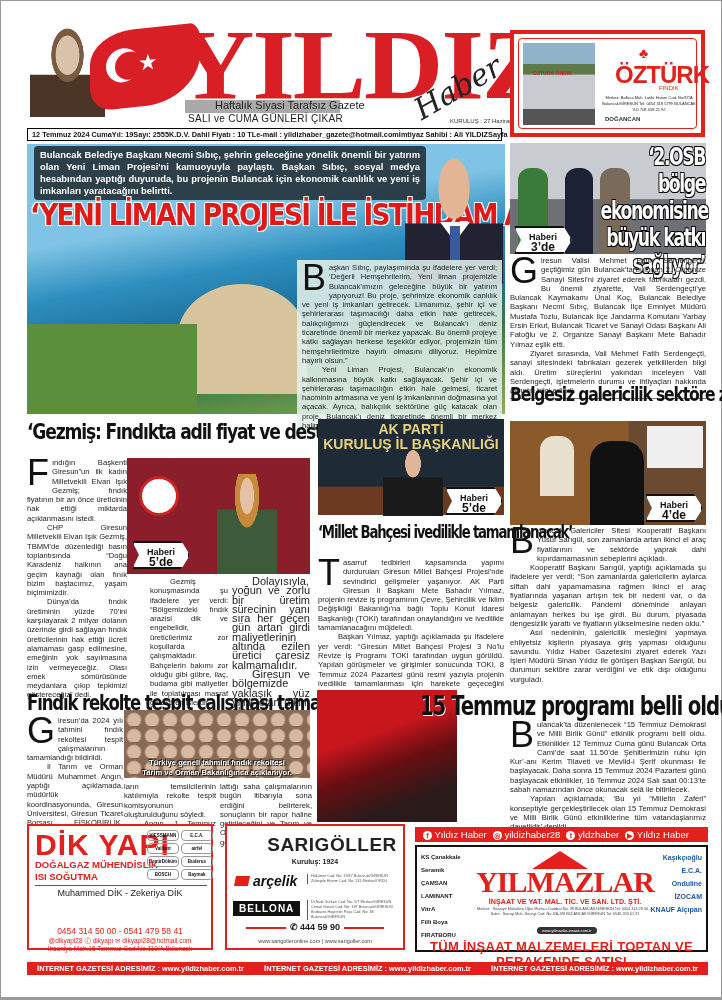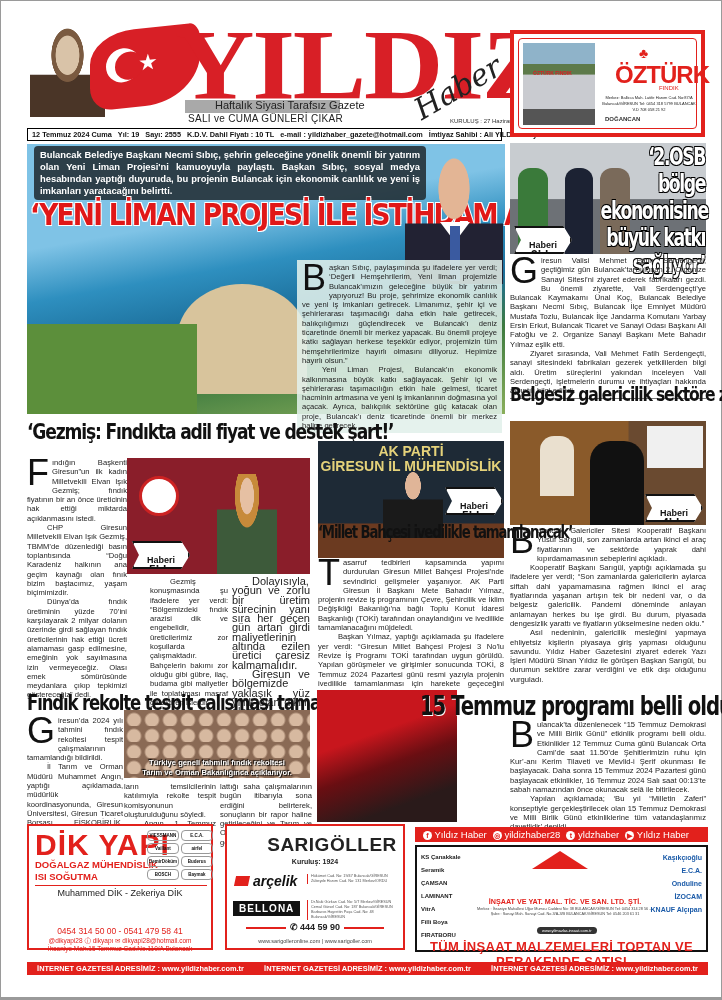--- a/index.html
+++ b/index.html
@@ -12,21 +12,21 @@
 .flag{left:90px;top:28px;width:110px;height:78px;background:#d81f26;border-radius:40% 10% 50% 20%/40% 20% 60% 30%;transform:skewY(-6deg)}
 .flag .cr{position:absolute;left:16px;top:18px;width:34px;height:34px;border-radius:50%;background:#fff}
 .flag .cr2{position:absolute;left:25px;top:22px;width:28px;height:28px;border-radius:50%;background:#d81f26}
 .flag .st{position:absolute;left:48px;top:22px;color:#fff;font-size:22px}
 .logo{left:175px;top:20px;font-family:"Liberation Serif",serif;font-weight:bold;font-size:100px;line-height:90px;color:#d81f26;letter-spacing:-2px;transform:scaleX(1.1);transform-origin:left}
 .haber{left:410px;top:70px;font-family:"DejaVu Serif",serif;font-style:italic;font-size:30px;color:#222;transform:rotate(-30deg)}
 .tagbar{left:185px;top:100px;width:155px;height:13px;background:#a9a9a9}
 .tag1{left:215px;top:99px;font-size:11px;color:#222;width:150px}
 .tag2{left:188px;top:113px;font-size:10px;color:#222;letter-spacing:.3px}
 .kurulus{left:450px;top:118px;font-size:6px;color:#333}
-.infobar{left:27px;top:128px;width:475px;height:13px;border:1px solid #000;font-size:7.3px;font-weight:bold;padding:1px 4px;white-space:nowrap;display:flex;gap:6px;align-items:center}
+.infobar{left:27px;top:128px;width:475px;height:13px;border:1px solid #000;font-size:7.3px;font-weight:bold;padding:1px 4px;white-space:nowrap;display:flex;align-items:center}
 
 .ozad{left:510px;top:30px;width:195px;height:107px;border:4px solid #e2211c;background:#fff;padding:4px}
 .ozad .in{width:100%;height:100%;border:1px solid #e2211c;border-radius:4px;position:relative}
 .ozimg{position:absolute;left:4px;top:4px;width:72px;height:82px;background:linear-gradient(180deg,#8fb3c9 0 25%,#5d7a4a 26% 38%,#c9cbd0 39% 80%,#555 81%)}
 .ozimg .sign{position:absolute;top:27px;left:10px;font-size:5px;color:#d81f26;font-weight:bold}
 .ozlogo{position:absolute;left:96px;top:22px;font-size:24px;font-weight:bold;color:#e2211c;letter-spacing:-1px}
 .ozsub{position:absolute;left:140px;top:46px;font-size:6px;color:#e2211c}
 .ozaddr{position:absolute;left:80px;top:56px;width:100px;font-size:4px;text-align:center;line-height:6px;color:#222}
 .ozdog{position:absolute;left:86px;top:77px;font-size:6px;font-weight:bold;color:#333}
 .ozicon{position:absolute;left:120px;top:6px;color:#e2211c;font-size:14px}
@@ -41,40 +41,40 @@
 .mayor .shirt{position:absolute;left:35px;top:74px;width:30px;height:20px;background:#fff;clip-path:polygon(0 0,100% 0,50% 100%)}
 .body1{left:297px;top:260px;width:205px;background:rgba(225,240,235,.88);font-size:7.6px;line-height:9.3px;padding:3px 5px;text-align:justify;color:#222}
 .dropcap{float:left;font-size:36px;line-height:30px;margin-right:3px;font-weight:normal;color:#111}
 p.ind{text-indent:20px}
 
 .osbimg{left:510px;top:143px;width:196px;height:111px;background:linear-gradient(180deg,#c8ccd0 0 50%,#6d7176 51%)}
 .osbimg .p1{position:absolute;left:8px;top:25px;width:30px;height:86px;background:#3a7a3a;border-radius:12px 12px 0 0}
 .osbimg .p2{position:absolute;left:55px;top:25px;width:28px;height:86px;background:#1c2233;border-radius:12px 12px 0 0}
 .osbimg .p3{position:absolute;left:90px;top:25px;width:30px;height:86px;background:#7a6a5a;border-radius:12px 12px 0 0}
 .osbhead{left:560px;top:144px;width:145px;text-align:right;font-family:"DejaVu Sans",sans-serif;font-weight:bold;font-size:24px;line-height:27px;letter-spacing:-2px;transform:scaleX(.72);transform-origin:right;color:#fff;text-shadow:1px 1px 0 #000,-1px -1px 0 #000,1px -1px 0 #000,-1px 1px 0 #000}
-.haberi{width:58px;height:28px;background:#fff;border:2px solid #111;clip-path:polygon(0 0,85% 0,100% 50%,85% 100%,0 100%,12% 50%);text-align:center;font-weight:bold;font-size:9px;line-height:10px;padding-top:12px;color:#111}
+.haberi{width:58px;height:28px;background:#fff;border:2px solid #111;clip-path:polygon(0 0,85% 0,100% 50%,85% 100%,0 100%,12% 50%);text-align:center;font-weight:bold;font-size:9px;line-height:10px;padding-top:4px;color:#111}
 .haberi b{font-size:12px}
 .body2{left:510px;top:256px;width:196px;font-size:7.6px;line-height:9.3px;text-align:justify;color:#222}
 .rule{height:1px;background:#777}
 .galhead{left:510px;top:382px;width:200px;font-family:"DejaVu Sans",sans-serif;font-weight:bold;font-size:20px;letter-spacing:-1.5px;transform:scaleX(.78);transform-origin:left;white-space:nowrap}
 .galimg{left:510px;top:421px;width:196px;height:104px;background:linear-gradient(90deg,#8a5a2a 0 60%,#6a4a30 61%)}
 .galimg .m1{position:absolute;left:30px;top:15px;width:34px;height:60px;background:#eae0cf;border-radius:14px 14px 0 0}
 .galimg .m2{position:absolute;left:80px;top:20px;width:54px;height:84px;background:#111;border-radius:20px 20px 0 0}
 .galimg .np{position:absolute;left:137px;top:5px;width:56px;height:42px;background:#f0f0f0}
 .body3{left:510px;top:526px;width:196px;font-size:7.6px;line-height:9.3px;text-align:justify;color:#222}
 
 .gezhead{left:27px;top:419px;width:290px;font-family:"DejaVu Sans",sans-serif;font-weight:bold;font-size:22px;letter-spacing:-1.5px;transform:scaleX(.78);transform-origin:left;white-space:nowrap}
 .gezcol1{left:27px;top:458px;width:100px;font-size:7.6px;line-height:9.3px;text-align:justify;color:#222}
 .gezimg{left:127px;top:458px;width:183px;height:116px;background:#8a1e2a}
 .gezimg .tr{position:absolute;left:12px;top:18px;width:40px;height:40px;border-radius:50%;background:#fff;border:3px solid #c22}
 .gezimg .woman{position:absolute;left:90px;top:16px;width:60px;height:100px;background:radial-gradient(ellipse at 50% 22%,#e6c0a3 0 16%,#c78a3a 17% 28%,transparent 29%),linear-gradient(180deg,transparent 35%,#3d5a3a 36%);}
 .gezcol2{left:150px;top:577px;width:78px;font-size:7.6px;line-height:9.3px;text-align:justify;color:#222}
 .gezcol3{left:232px;top:577px;width:78px;font-size:11px;line-height:9.3px;text-align:justify;color:#222}
 
-.akimg{left:318px;top:441px;width:186px;height:117px;background:linear-gradient(180deg,#1e2a36 0 70%,#6b3a20 71%)}
+.akimg{left:318px;top:419px;width:186px;height:96px;background:linear-gradient(180deg,#1e2a36 0 70%,#6b3a20 71%)}
 .akimg .t1{position:absolute;width:100%;top:3px;text-align:center;color:#e5d27a;font-weight:bold;font-size:14px;line-height:15px}
 .akimg .man{position:absolute;left:65px;top:30px;width:60px;height:67px;background:radial-gradient(ellipse at 50% 22%,#e0b598 0 18%,transparent 19%),linear-gradient(180deg,transparent 42%,#1a1a1a 43%)}
 .milhead{left:318px;top:522px;width:190px;font-family:"DejaVu Sans",sans-serif;font-weight:bold;font-size:17px;letter-spacing:-1.5px;transform:scaleX(.78);transform-origin:left;white-space:nowrap}
 .body4{left:318px;top:558px;width:186px;font-size:7.6px;line-height:9.3px;text-align:justify;color:#222}
 
 .finhead{left:27px;top:690px;width:300px;font-family:"DejaVu Sans",sans-serif;font-weight:bold;font-size:22px;letter-spacing:-1.5px;transform:scaleX(.75);transform-origin:left;white-space:nowrap}
 .fincol1{left:27px;top:716px;width:96px;font-size:7.6px;line-height:9.3px;text-align:justify;color:#222}
 .finimg{left:124px;top:710px;width:186px;height:68px;background:radial-gradient(circle at 10px 10px,#d7b9a0 6px,#8a6a55 8px) 0 0/18px 16px}
 .fincap{left:124px;top:758px;width:186px;text-align:center;font-size:7.6px;font-weight:bold;color:#fff;text-shadow:1px 1px 1px #000,-1px -1px 1px #000;line-height:10px}
 .fincol2{left:124px;top:782px;width:92px;font-size:7.6px;line-height:9.3px;text-align:justify;color:#222}
@@ -223,21 +223,21 @@
     <p class="ind">Gezmiş konuşmasında şu ifadelere yer verdi: “Bölgemizdeki fındık arazisi dik ve engebelidir, üreticilerimiz zor koşullarda çalışmaktadır. Bahçelerin bakımı zor olduğu gibi gübre, ilaç, budama gibi maliyetler ile toplatılması masraf gerektiren işlerdir.</p>
   </div>
 <div class="abs gezcol3">
   <p class="ind">Dolayısıyla, yoğun ve zorlu bir üretim sürecinin yanı sıra her geçen gün artan girdi maliyetlerinin altında ezilen üretici çaresiz kalmamalıdır.</p>
   <p class="ind">Giresun ve bölgemizde yaklaşık yüz yıllık olan dikim alanları ekonomik ömrünü doldurmak üzeredir’</p>
 </div>
 
 <div class="abs akimg">
   <div class="t1">
       <div>AK PARTİ</div>
-      <div>GİRESUN İL MÜHENDİSLİK</div>
+      <div>KURULUŞ İL BAŞKANLIĞI</div>
     </div>
   <div class="man"></div>
 </div>
 <div class="abs haberi" style="left:445px;top:487px"><span>Haberi</span><br><b>5’de</b></div>
 <div class="abs milhead">‘Millet Bahçesi ivedilikle tamamlanacak’</div>
 <div class="abs body4">
   <span class="dropcap">T</span>
   <p>asarruf tedbirleri kapsamında yapımı durdurulan Giresun Millet Bahçesi Projesi’nde sevindirici gelişmeler yaşanıyor. AK Parti Giresun İl Başkanı Mete Bahadır Yılmaz, projenin revize iş programının Çevre, Şehircilik ve İklim Değişikliği Bakanlığı’na bağlı Toplu Konut İdaresi Başkanlığı (TOKİ) tarafından onaylandığını ve ivedilikle tamamlanacağını müjdeledi.</p>
   <p class="ind">Başkan Yılmaz, yaptığı açıklamada şu ifadelere yer verdi: “Giresun Millet Bahçesi Projesi 3 No’lu Revize İş Programı TOKİ tarafından uygun görüldü. Yapılan görüşmeler ve girişimler sonucunda TOKİ, 8 Temmuz 2024 Pazartesi günü resmi yazıyla projenin ivedilikle tamamlanması için harekete geçeceğini bildirdi.”</p>
 </div>
@@ -315,20 +315,21 @@
 
 <div class="abs yilad">
   <div class="yilL">
     <div>KS Çanakkale Seramik</div>
       <div>ÇAMSAN LAMINANT</div>
       <div>VitrA</div>
       <div>Filli Boya</div>
       <div>FIRATBORU</div>
   </div>
   <div class="yilroof"></div>
+  <div class="yil1">YILMAZLAR</div>
   <div class="yil2">İNŞAAT VE YAT. MAL. TİC. VE SAN. LTD. ŞTİ.</div>
   <div class="yil3">Merkez : İhsaniye Mahallesi Uğur Mumcu Caddesi No: 38 BULANCAK/GİRESUN Tel: 0454 314 28 56 — Şube : Sanayi Mah. Sanayi Cad. No.3/A-3/B BULANCAK/GİRESUN Tel: 0546 203 61 31</div>
   <div class="yil4">www.yilmazlar-insaat.com.tr</div>
   <div class="yilR">
     <div>Kaşıkçıoğlu</div>
       <div>E.C.A.</div>
       <div>Onduline</div>
       <div>İZOCAM</div>
       <div>KNAUF Alçıpan</div>
   </div>

